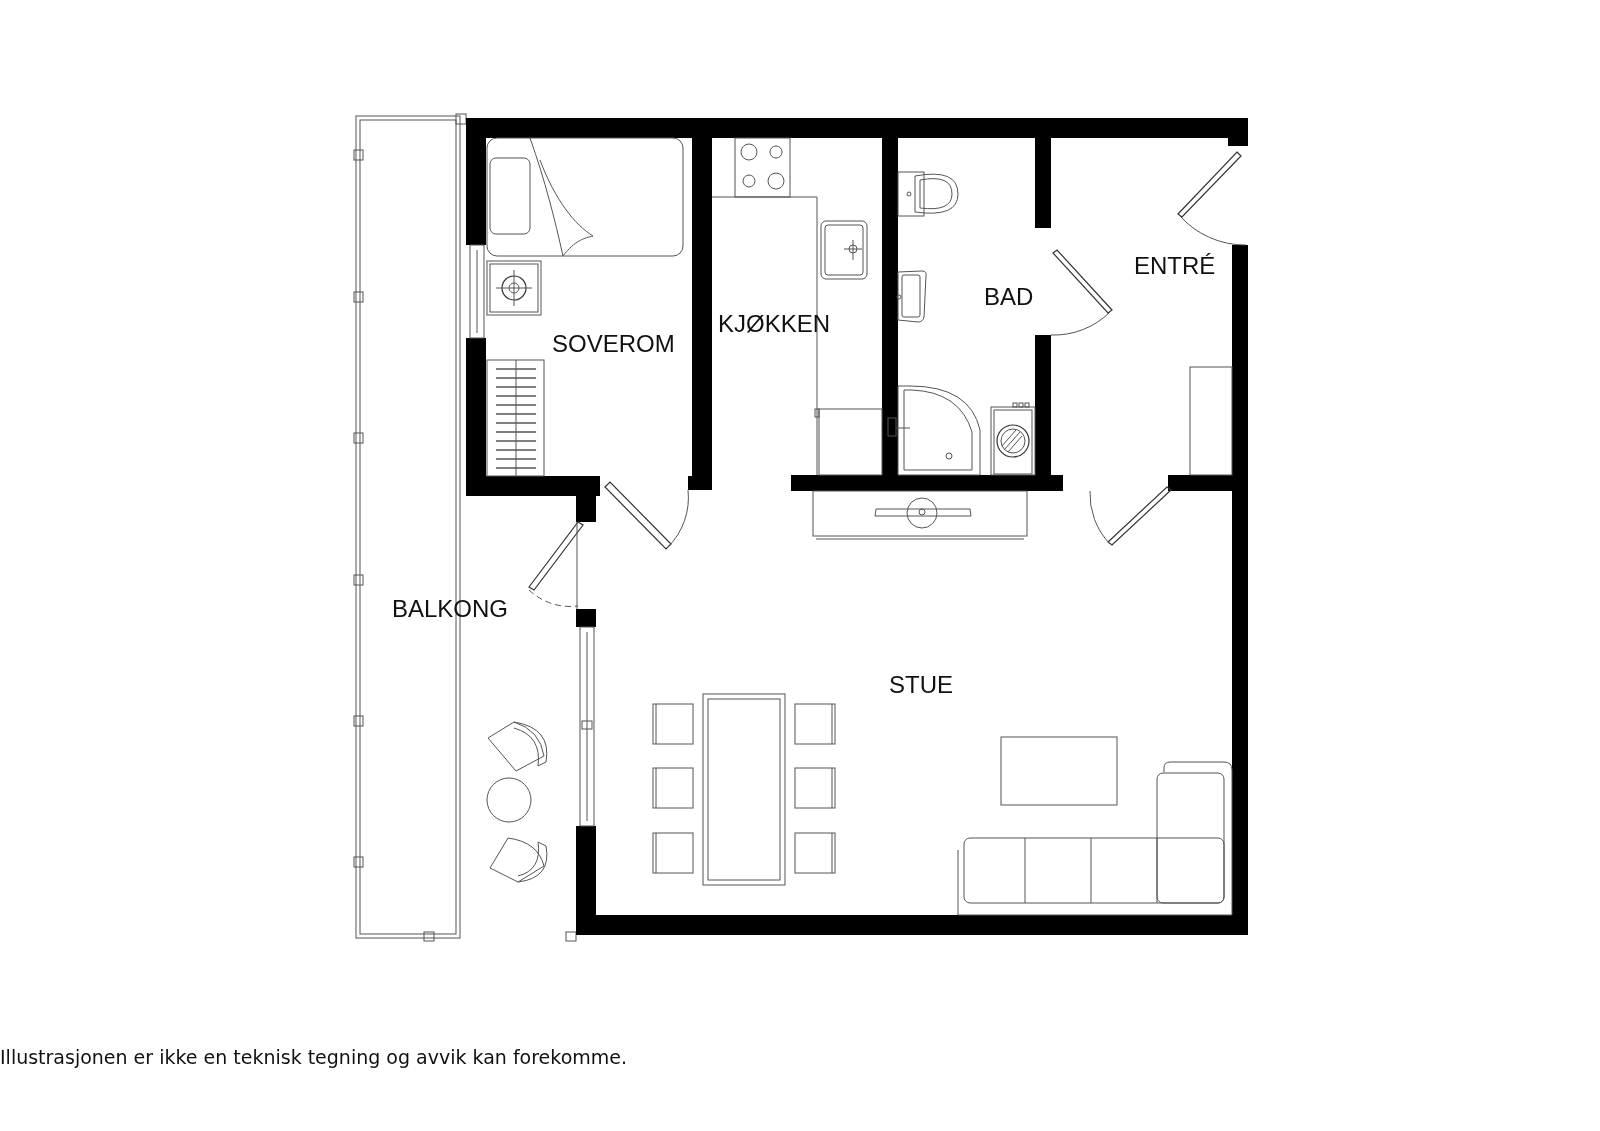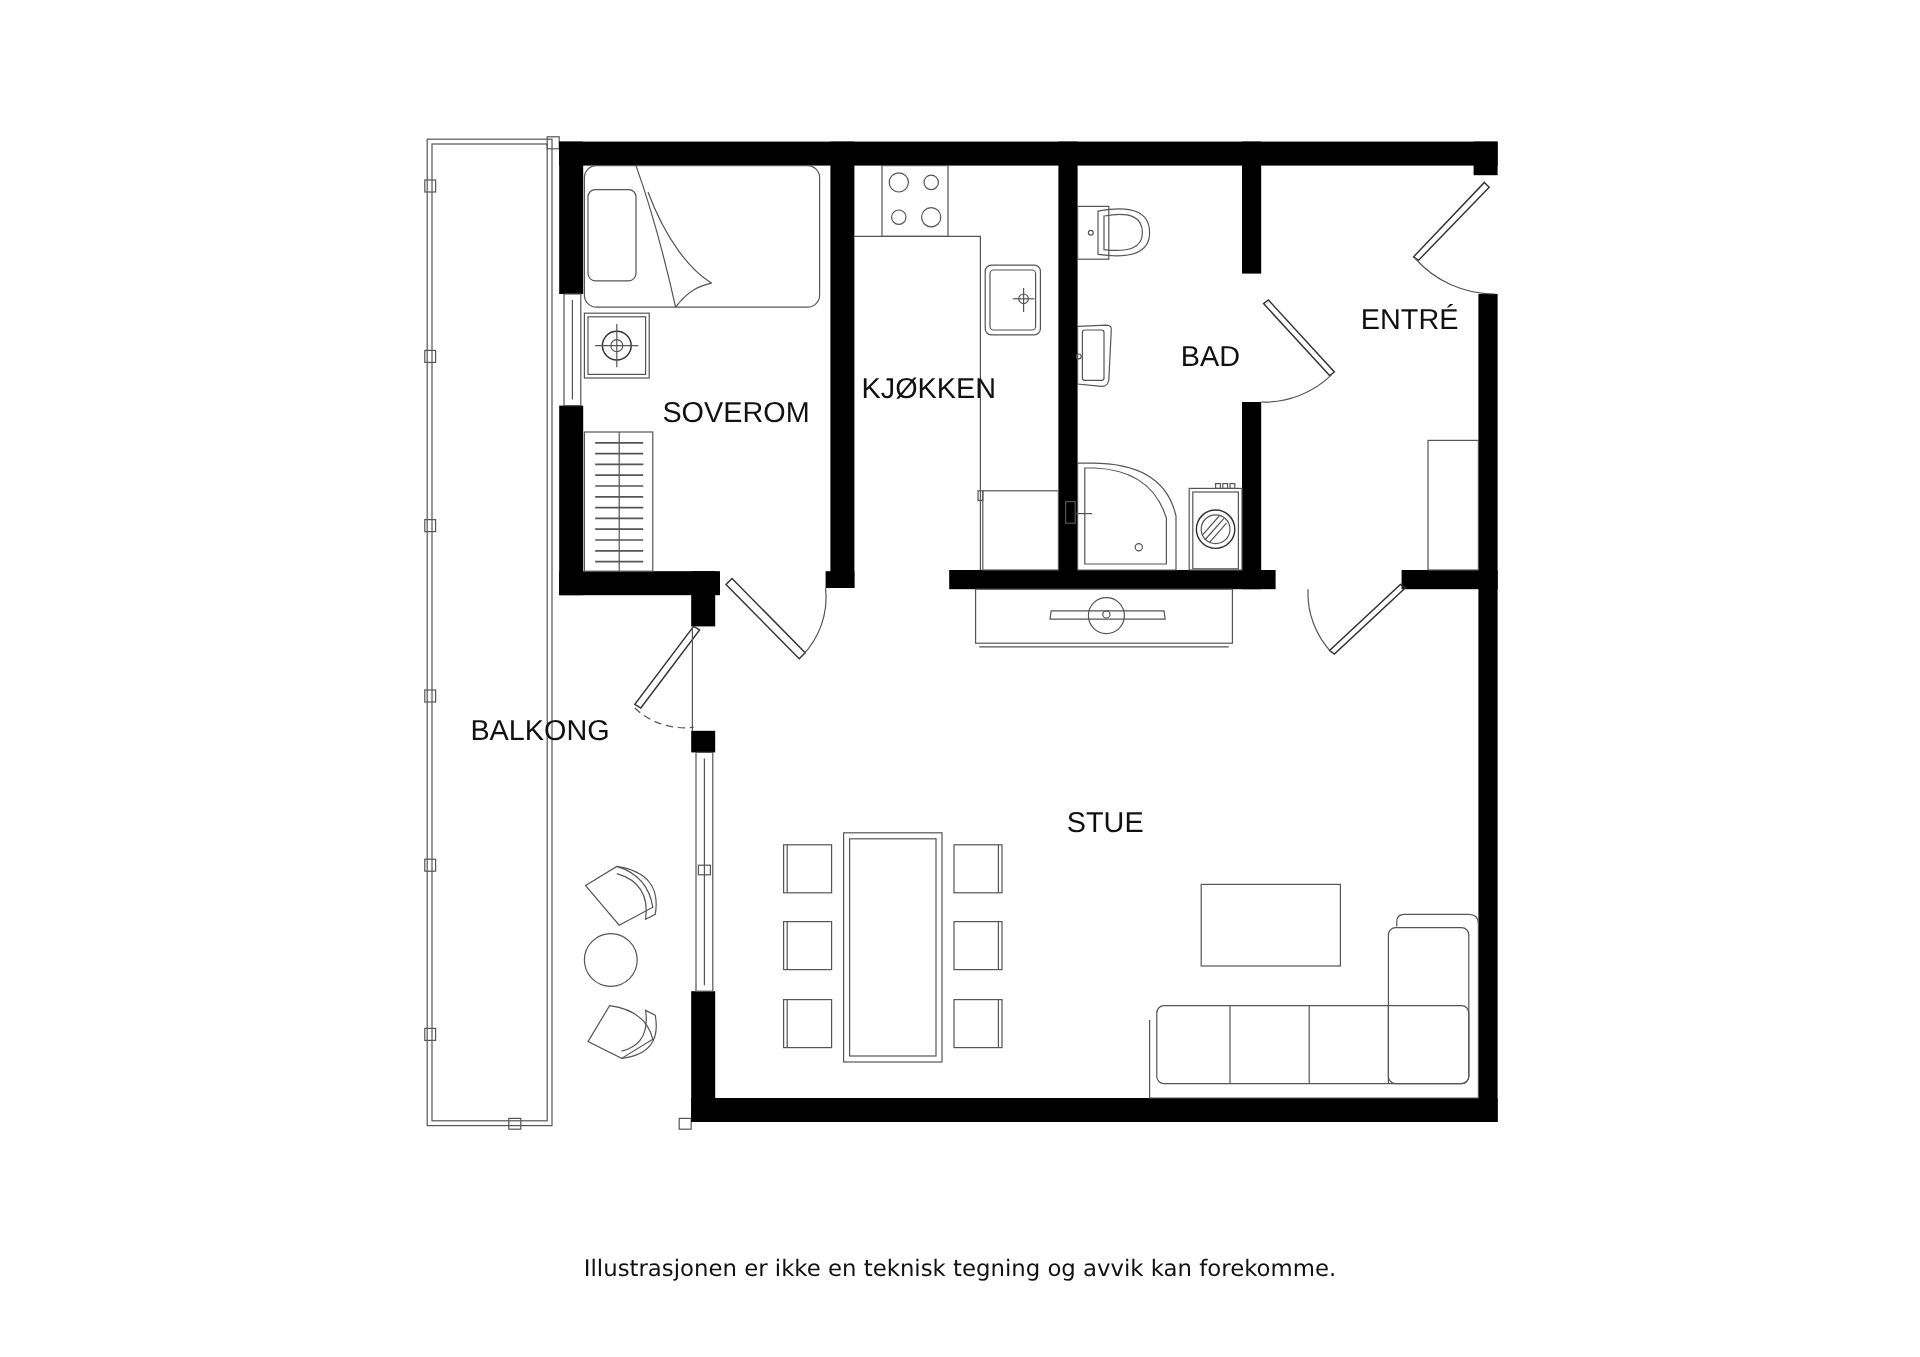--- a/index.html
+++ b/index.html
@@ -2,21 +2,21 @@
 <html><head>
 <meta charset="utf-8">
 <style>
   html, body { margin:0; padding:0; background:#ffffff; }
   body { width:1600px; height:1131px; position:relative; overflow:hidden; font-family:"Liberation Sans", sans-serif; }
   #plan { position:absolute; left:0; top:0; width:1600px; height:1131px; }
   .wall { fill:#000; }
   .thin { fill:none; stroke:#555; stroke-width:1; }
   .thin2 { fill:none; stroke:#333; stroke-width:1.2; }
   .room-label { font-family:"Liberation Sans", sans-serif; font-size:24px; fill:#111; transform-box: fill-box; }
-  .caption { position:absolute; left:0; width:1600px; top:1046px; text-align:center; font-family:"DejaVu Sans", sans-serif; font-size:19px; color:#111; }
+  .caption { position:absolute; left:0; width:1600px; top:1046px; font-family:"DejaVu Sans", sans-serif; font-size:19px; color:#111; }
 </style>
 </head>
 <body>
 
 <svg id="plan" viewBox="0 0 1600 1131" xmlns="http://www.w3.org/2000/svg">
 
   <g>
     <rect class="thin" x="356" y="116" width="104" height="822"></rect>
     <rect class="thin" x="360" y="120" width="96" height="814"></rect>
     <rect class="thin" x="354" y="150" width="9" height="10" fill="#fff"></rect>

